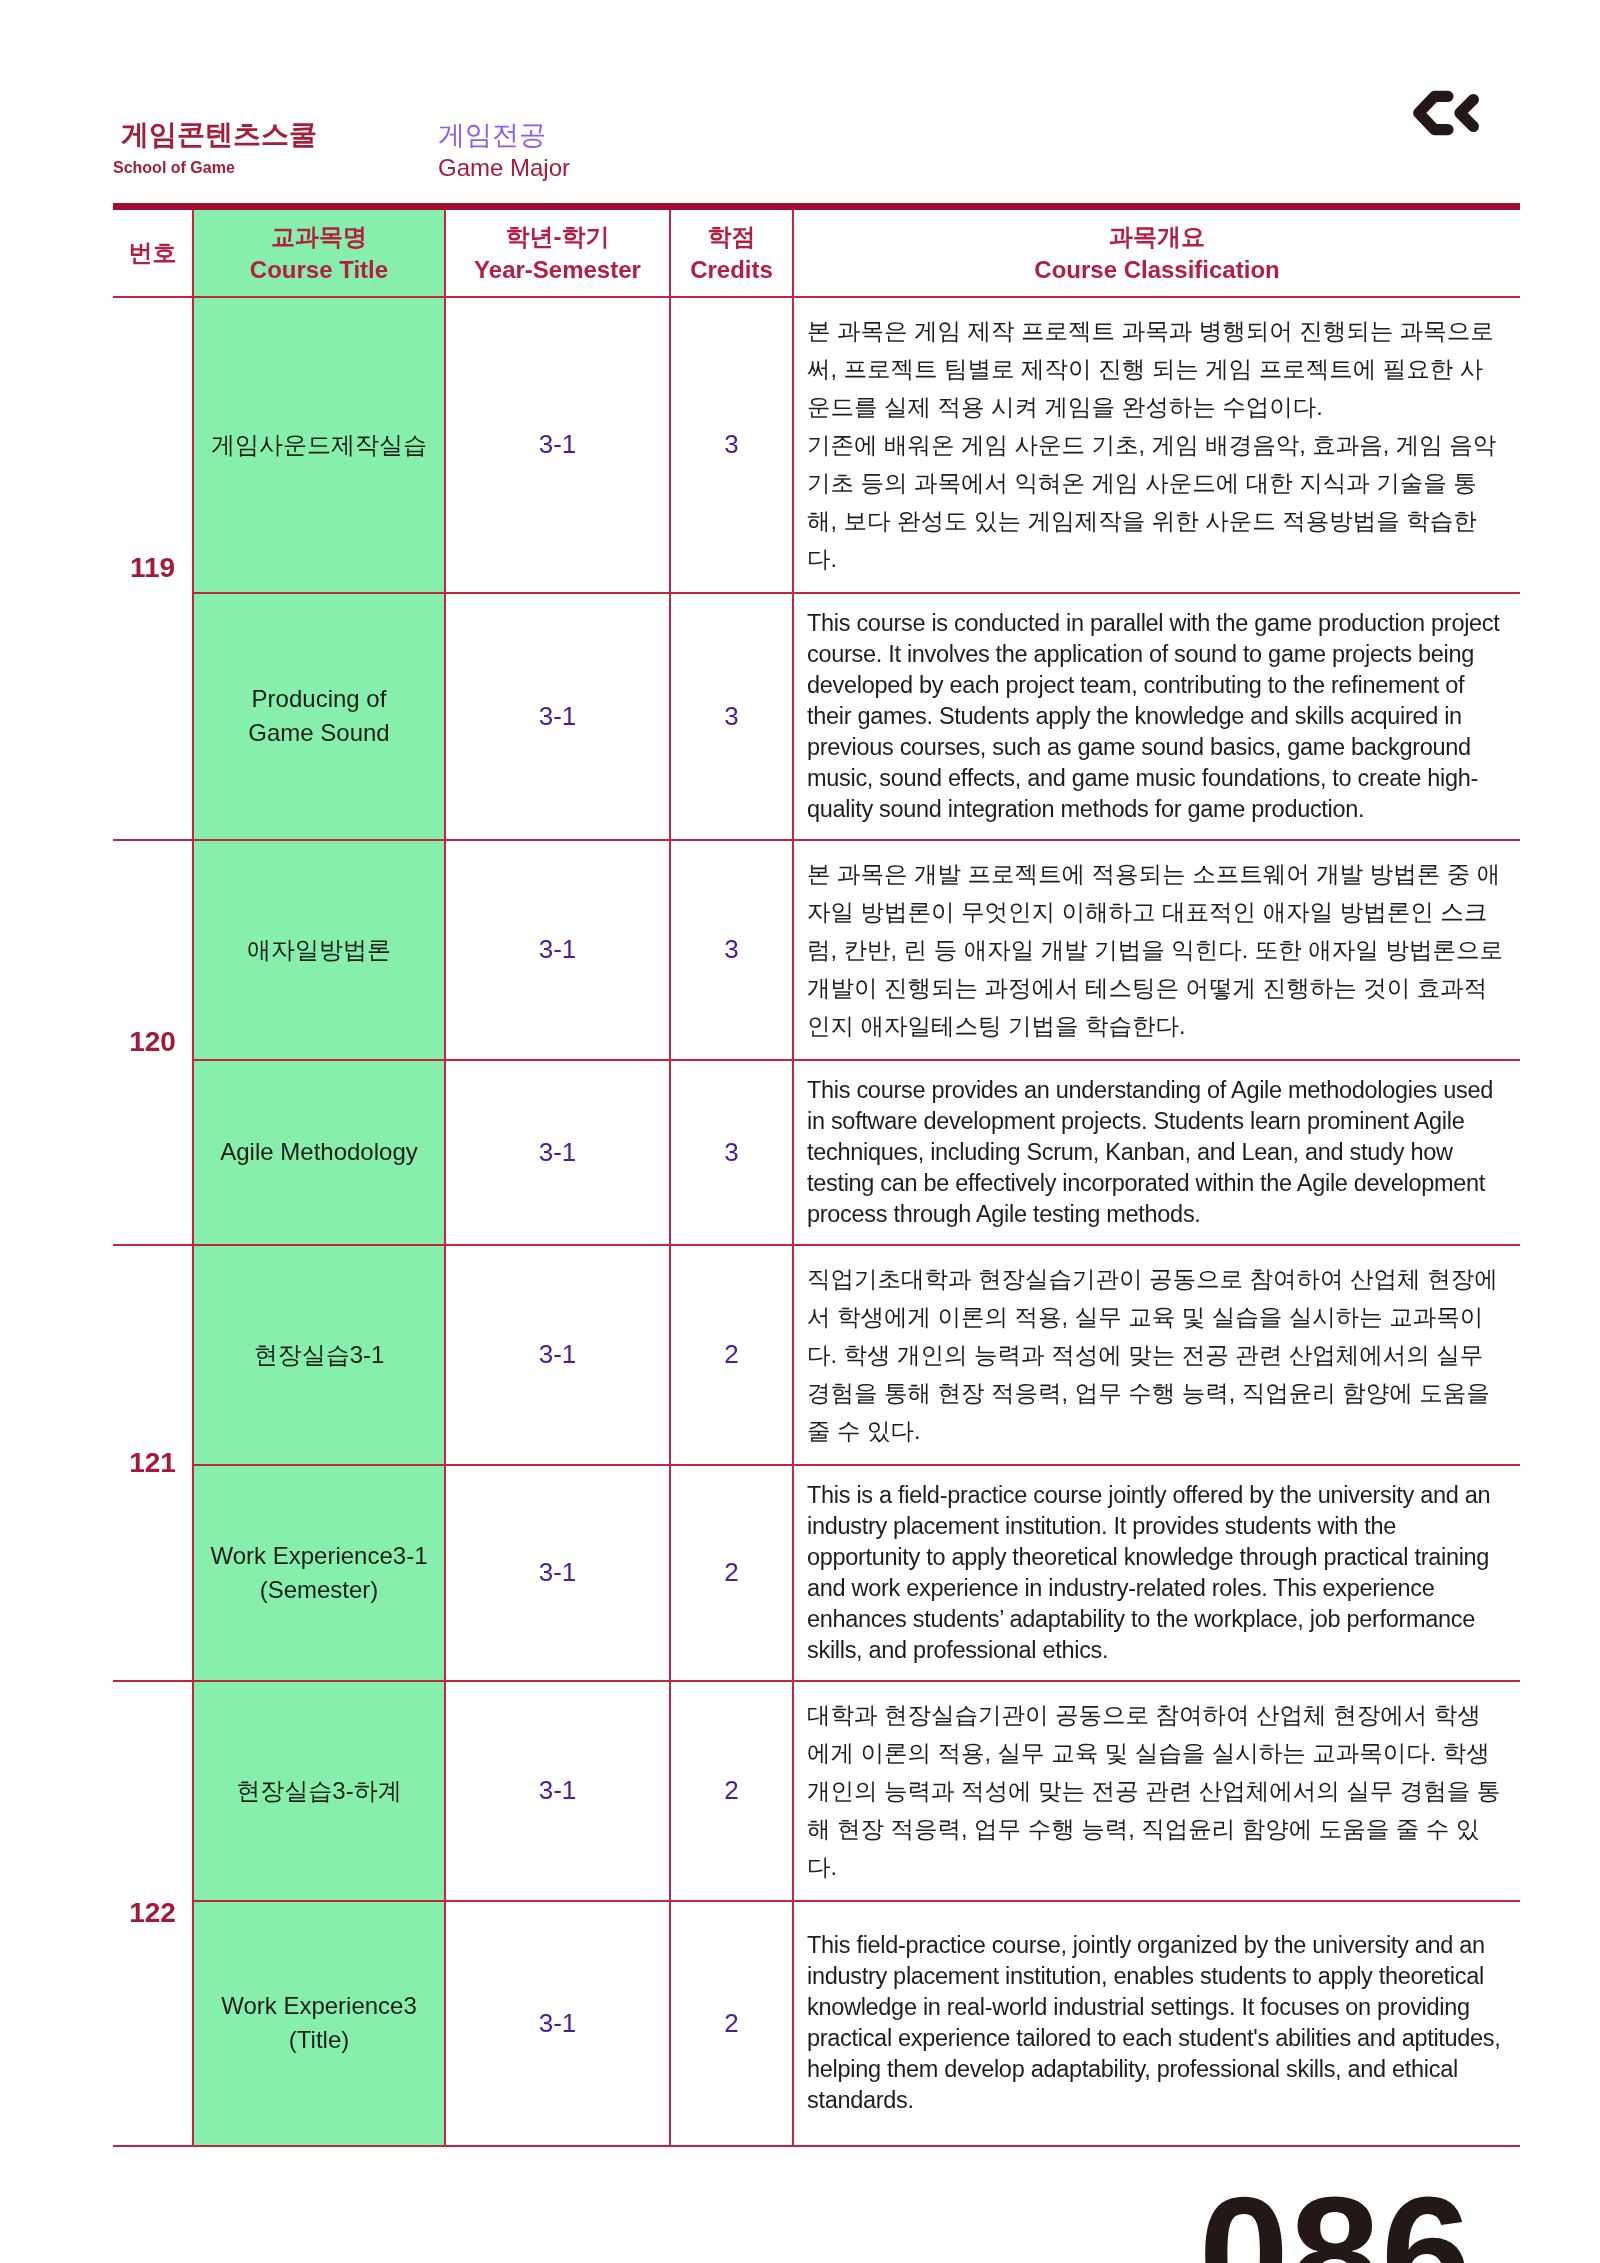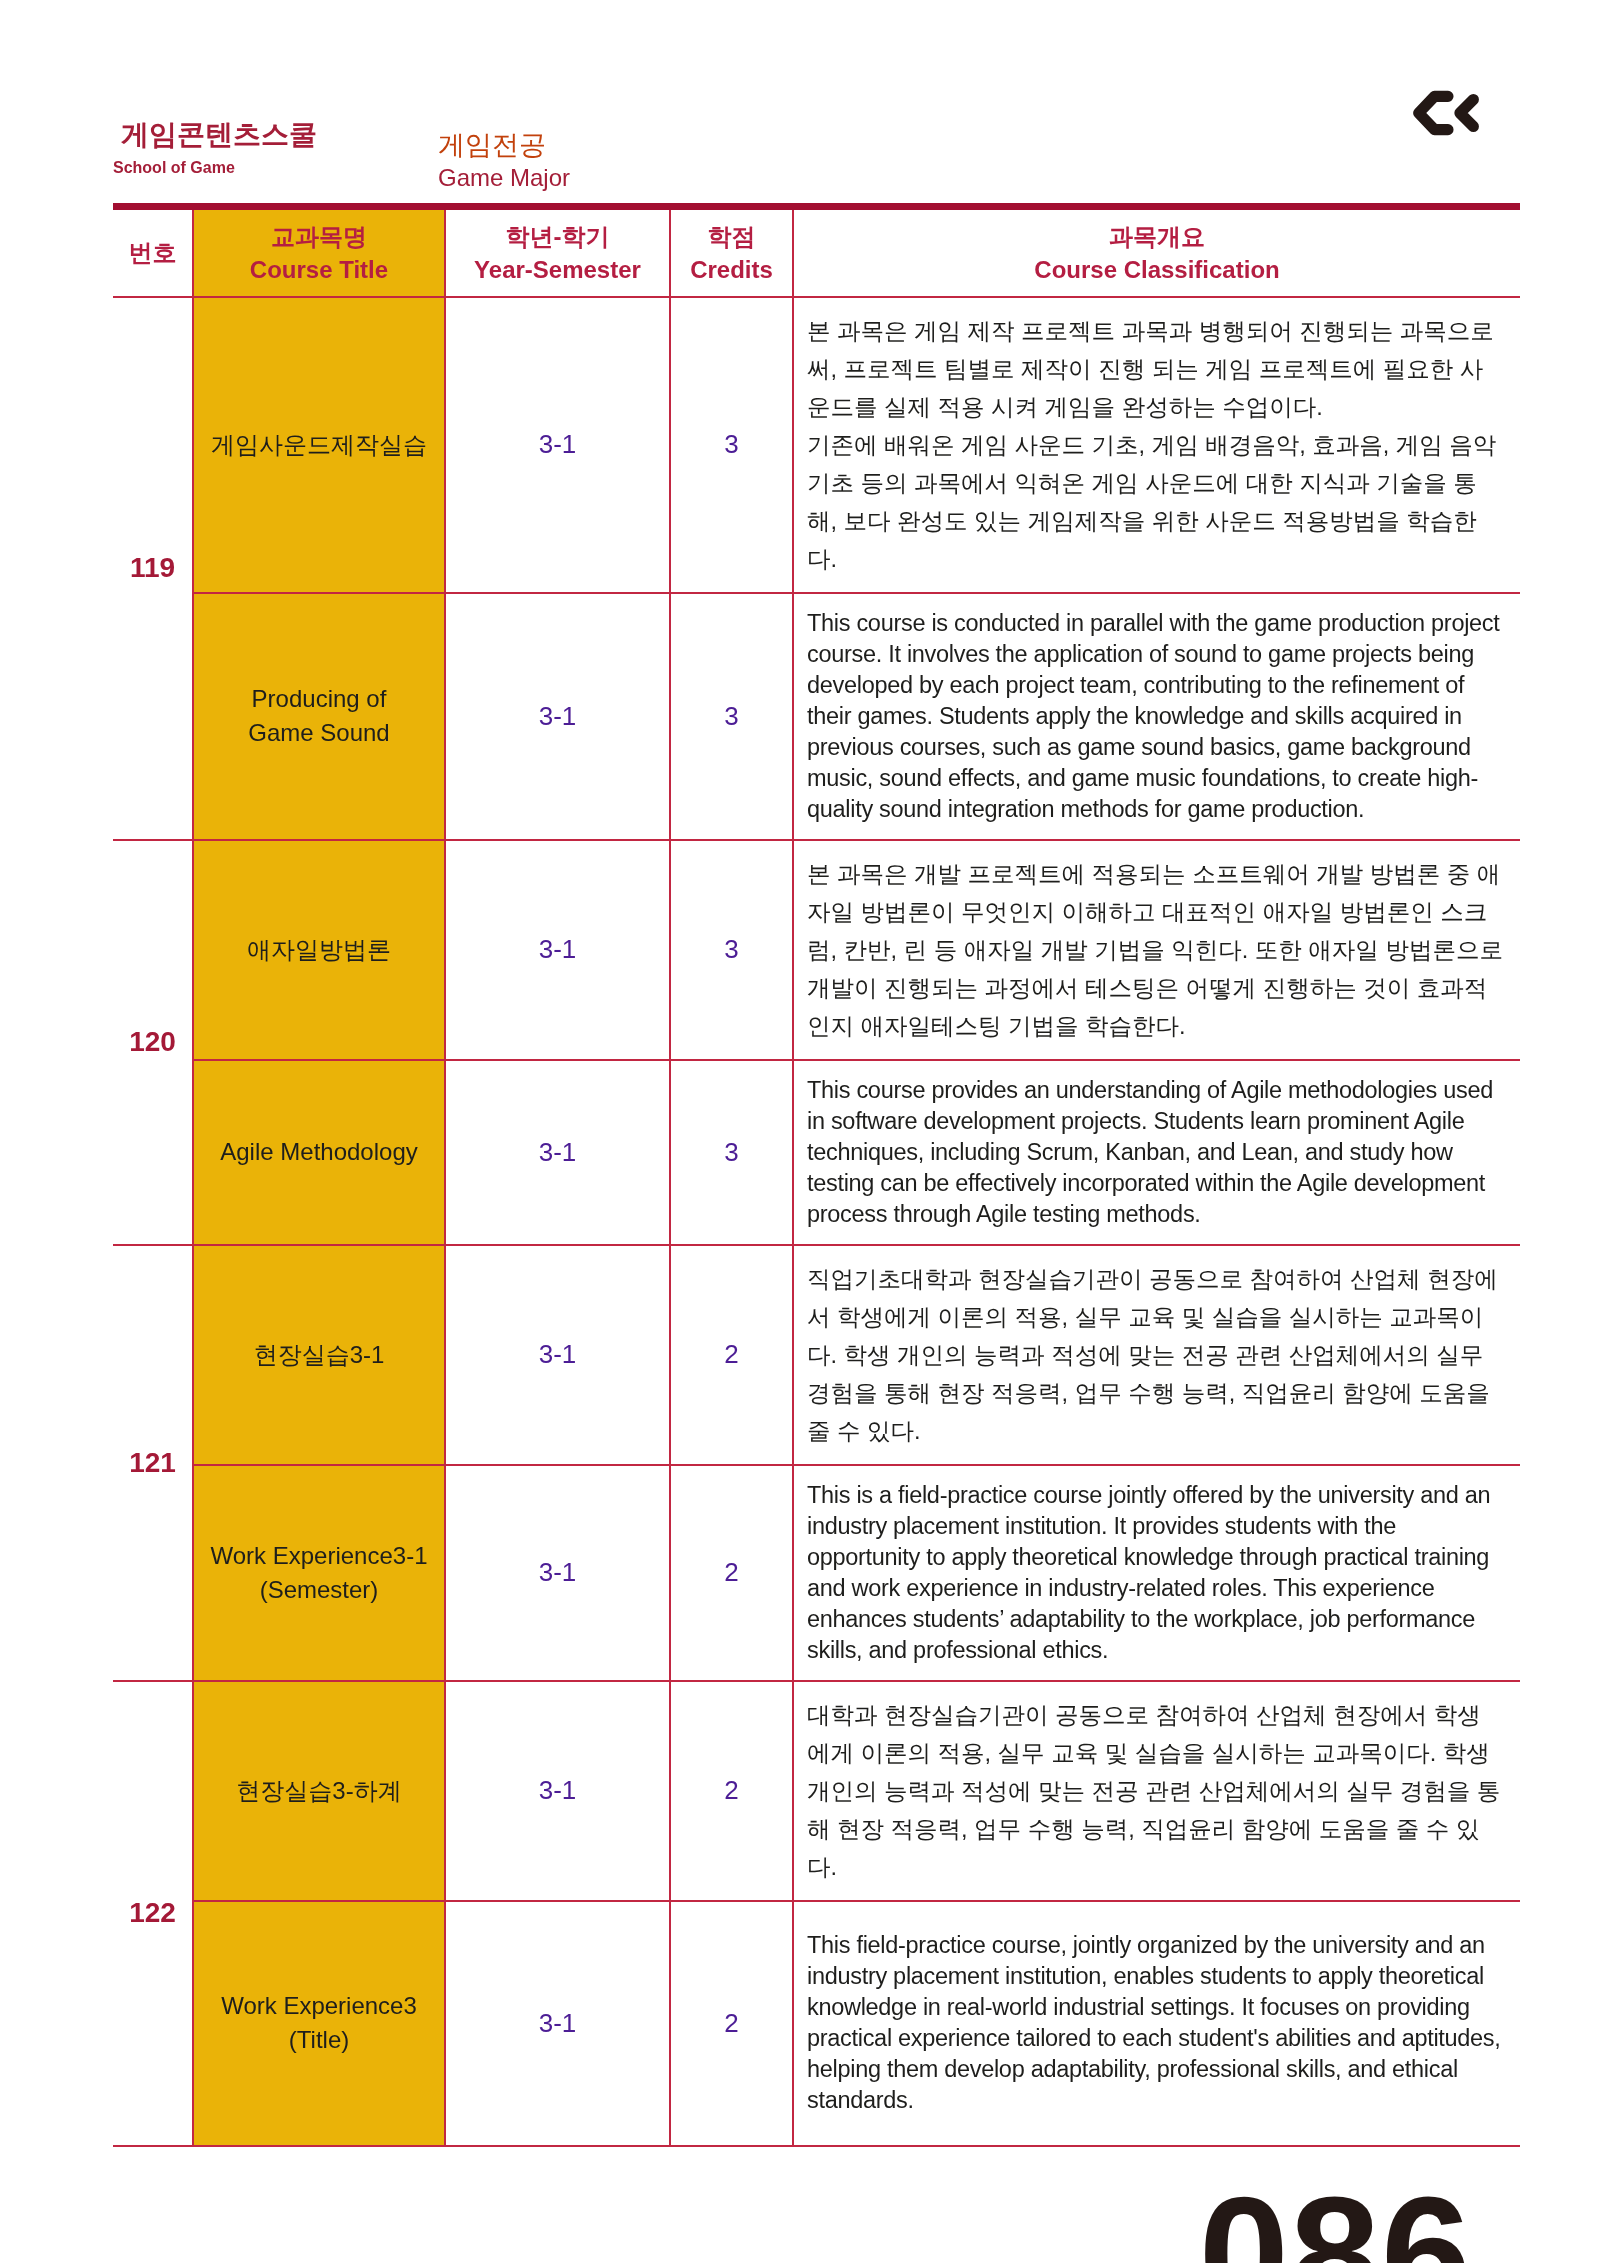--- a/index.html
+++ b/index.html
@@ -17,21 +17,21 @@
   .page-header {
     position: absolute;
     top: 118px;
     left: 113px;
     right: 114px;
   }
   .school-block { position: absolute; left: 0; top: 0; }
   .school-kr { font-size: 28px; font-weight: bold; color: #a41e38; line-height: 34px; margin-left: 8px; }
   .school-en { font-size: 16px; font-weight: bold; color: #a41e38; line-height: 32px; }
   .major-block { position: absolute; left: 325px; top: 0; }
-  .major-kr { font-size: 27px; font-weight: normal; color: #c2410c; line-height: 34px; margin-top: 10px; }
+  .major-kr { font-size: 27px; font-weight: normal; color: #8b5cf6; line-height: 34px; }
   .major-en { font-size: 24px; font-weight: normal; color: #a41e38; line-height: 32px; }
   .logo { position: absolute; right: 0; top: -28px; }
 
   
   .course-table-wrap {
     position: absolute;
     top: 203px;
     left: 113px;
     width: 1407px;
   }
@@ -55,21 +55,21 @@
   thead tr { height: 90px; }
   th {
     font-size: 24px;
     font-weight: bold;
     color: #b41e42;
     text-align: center;
     vertical-align: middle;
     line-height: 33px;
   }
   th span { display: block; }
-  .tint { background: #eab308; }
+  .tint { background: #86efac; }
 
   td.c-no {
     color: #a41937;
     font-weight: bold;
     font-size: 28px;
     text-align: center;
     vertical-align: middle;
   }
   td.c-title {
     text-align: center;

